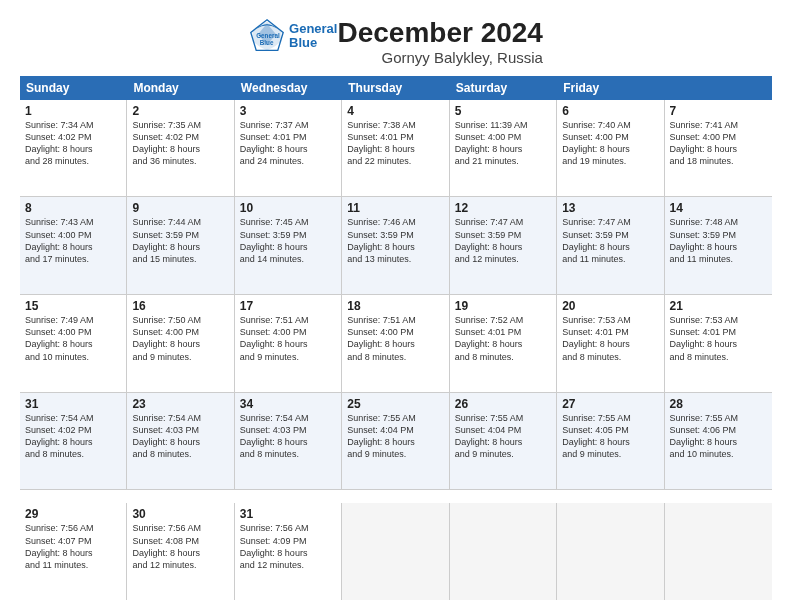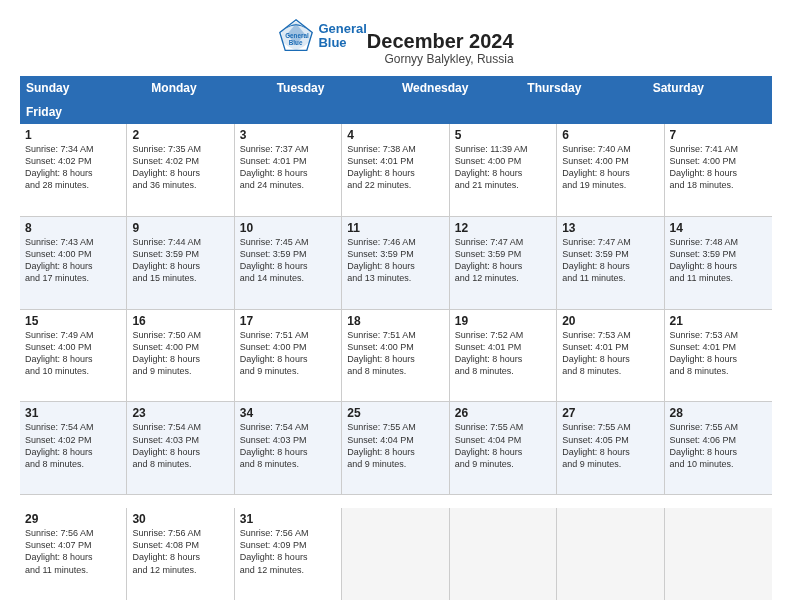--- a/index.html
+++ b/index.html
@@ -29,38 +29,37 @@
       gap: 4px;
     }
     .logo-icon {
       width: 36px;
       height: 36px;
     }
     .title-block {
       text-align: right;
     }
     .main-title {
-      font-size: 20px;
+      font-size: 28px;
       font-weight: bold;
       color: #222;
       line-height: 1.1;
-      margin-top: 12px;
     }
     .subtitle {
-      font-size: 12px;
+      font-size: 15px;
       color: #444;
     }
     .calendar {
       flex: 1;
       display: flex;
       flex-direction: column;
     }
     .cal-header {
       display: grid;
-      grid-template-columns: repeat(6, 1fr);
+      grid-template-columns: repeat(7, 1fr);
       background: #2a6db5;
     }
     .cal-header-cell {
       color: #fff;
       font-size: 12px;
       font-weight: bold;
       padding: 5px 6px;
       text-align: left;
     }
     .cal-body {
@@ -133,21 +132,20 @@
     <div class="title-block">
       <div class="main-title">December 2024</div>
       <div class="subtitle">Gornyy Balykley, Russia</div>
     </div>
   </div>
 
   <div class="calendar">
     <div class="cal-header" id="cal-header">
         <div class="cal-header-cell">Sunday</div>
         <div class="cal-header-cell">Monday</div>
-        <div class="cal-header-cell">Tuesday</div>
         <div class="cal-header-cell">Wednesday</div>
         <div class="cal-header-cell">Thursday</div>
         <div class="cal-header-cell">Saturday</div>
         <div class="cal-header-cell">Friday</div>
       </div>
     <div class="cal-body" id="cal-body">
         <div class="cal-row">
           <div class="cal-cell">
             <span class="day-num">1</span>
             <span class="cell-line">Sunrise: 7:34 AM</span>

